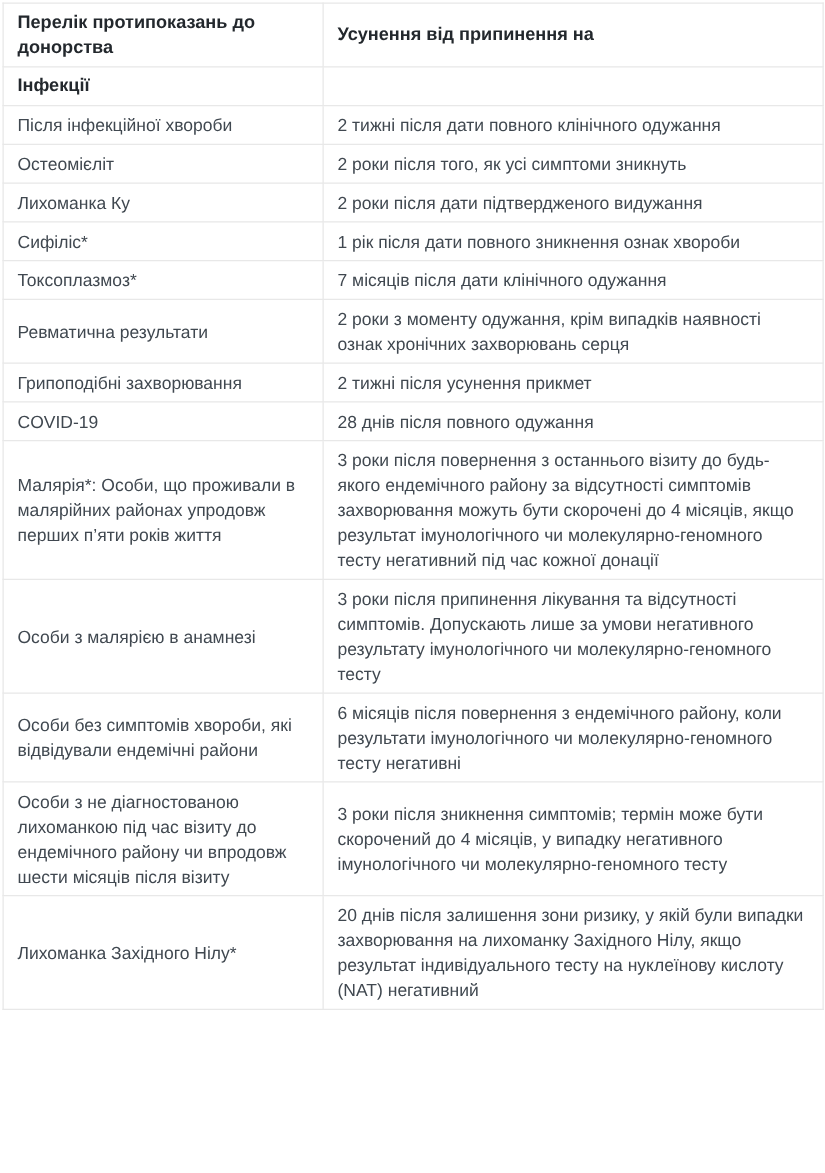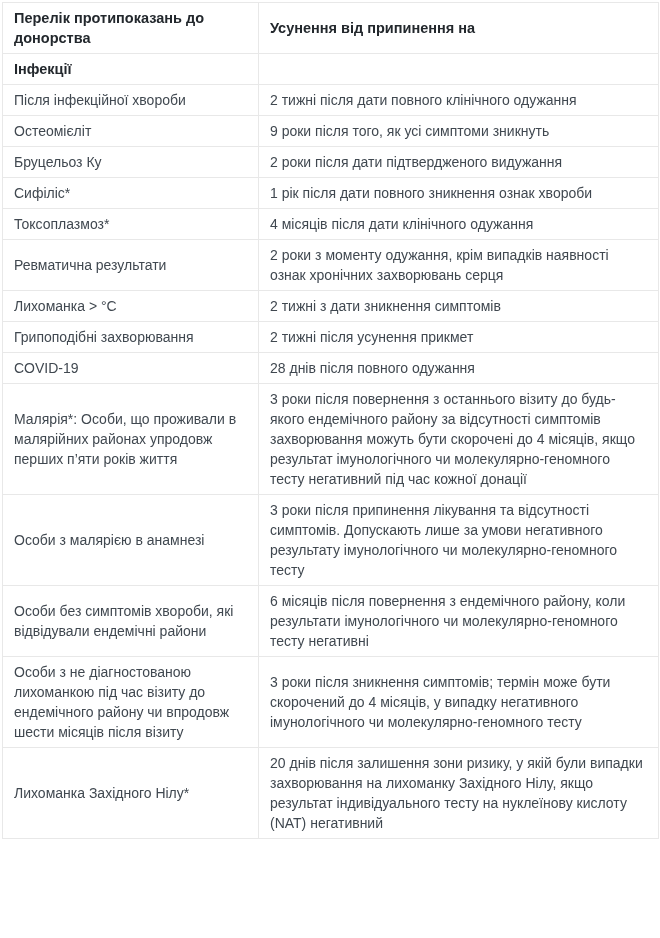--- a/index.html
+++ b/index.html
@@ -70,48 +70,44 @@
   </tr>
 
   <tr>
     <td>Після інфекційної хвороби</td>
     <td>2 тижні після дати повного клінічного одужання</td>
   </tr>
 
 
   <tr>
     <td>Остеомієліт</td>
-    <td>9 роки після того, як усі симптоми зникнуть</td>
+    <td>2 роки після того, як усі симптоми зникнуть</td>
   </tr>
 
   <tr>
-    <td>Бруцельоз Ку</td>
+    <td>Лихоманка Ку</td>
     <td>2 роки після дати підтвердженого видужання</td>
   </tr>
 
   <tr>
     <td>Сифіліс*</td>
     <td>1 рік після дати повного зникнення ознак хвороби</td>
   </tr>
 
   <tr>
     <td>Токсоплазмоз*</td>
-    <td>4 місяців після дати клінічного одужання</td>
+    <td>7 місяців після дати клінічного одужання</td>
   </tr>
 
 
   <tr>
     <td>Ревматична результати</td>
     <td>2 роки з моменту одужання, крім випадків наявності ознак хронічних захворювань серця</td>
   </tr>
 
-  <tr>
-    <td>Лихоманка &gt; °С</td>
-    <td>2 тижні з дати зникнення симптомів</td>
-  </tr>
 
   <tr>
     <td>Грипоподібні захворювання</td>
     <td>2 тижні після усунення прикмет</td>
   </tr>
 
   <tr>
     <td>COVID-19</td>
     <td>28 днів після повного одужання</td>
   </tr>

